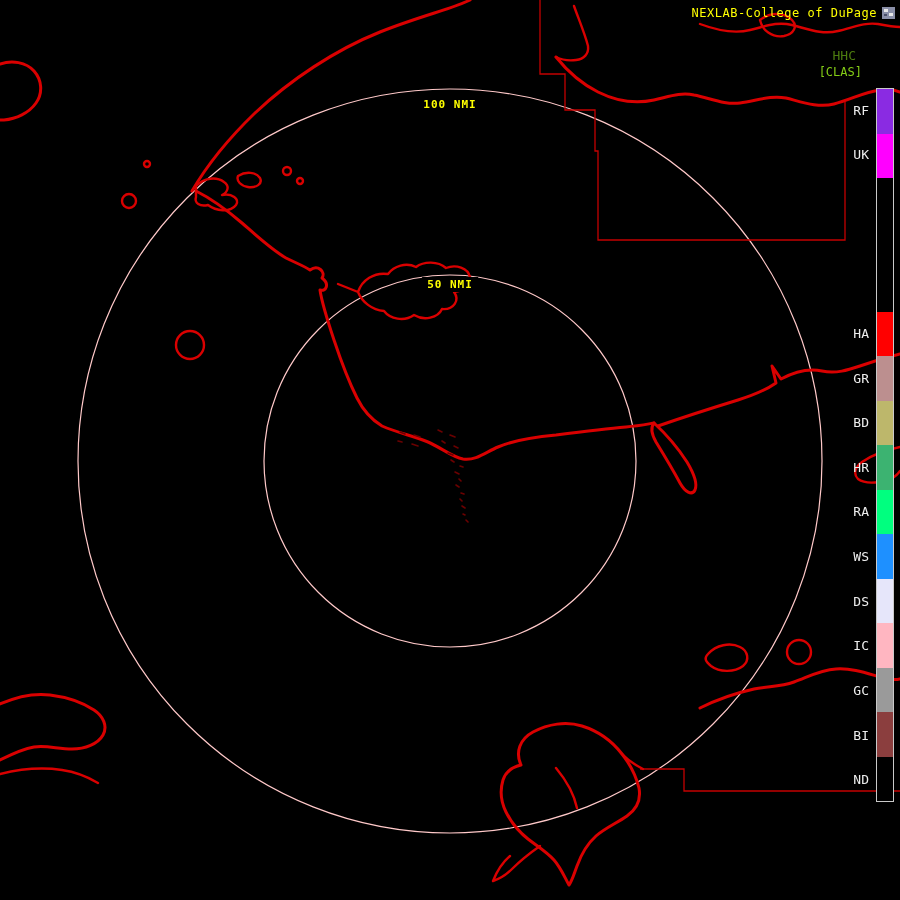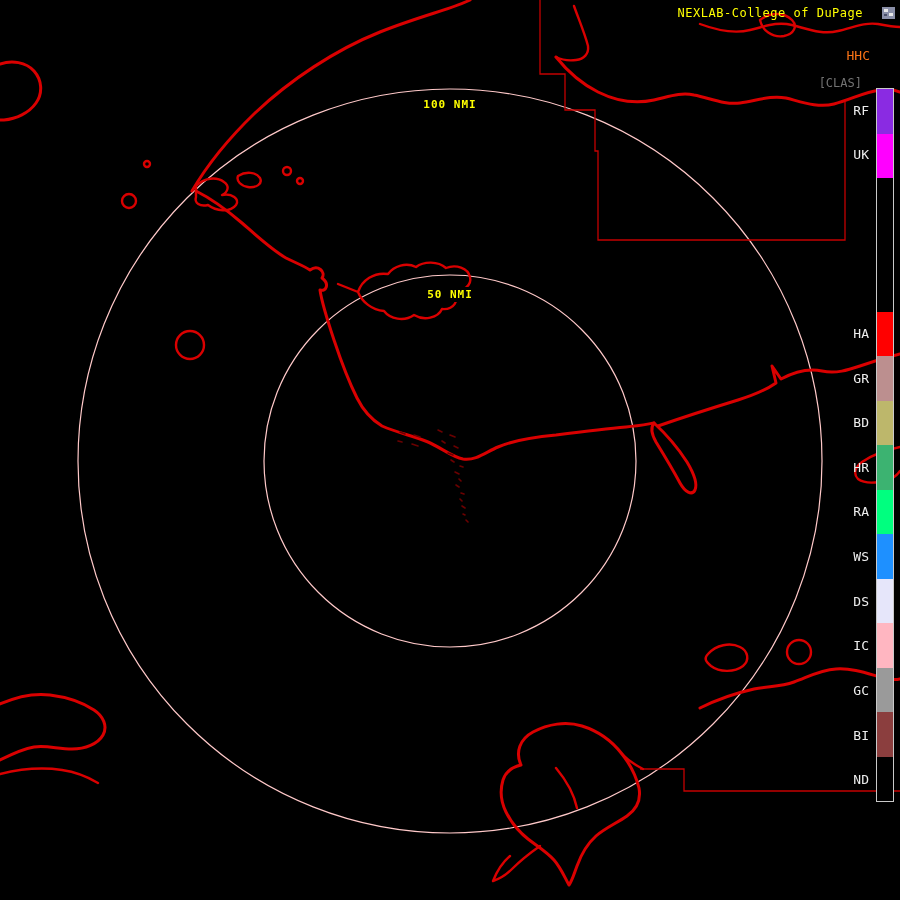--- a/index.html
+++ b/index.html
@@ -8,28 +8,28 @@
   svg.map{position:absolute;left:0;top:0;width:900px;height:900px;}
   .coast{fill:none;stroke:#d90000;stroke-width:2.4;stroke-linecap:round;stroke-linejoin:round;}
   .coast-thick{stroke-width:3;}
   .border{fill:none;stroke:#c40000;stroke-width:1.3;stroke-linejoin:miter;}
   .ring{fill:none;stroke:#ffc9c9;stroke-width:1.2;}
   .speckle{fill:none;stroke:#6b0000;stroke-width:1.6;stroke-linecap:round;}
 
   .ring-label{position:absolute;transform:translateX(-50%);background:#000;color:#ffff00;
               font:bold 11px "DejaVu Sans Mono",monospace;letter-spacing:1px;padding:1px 5px;margin-top:29px;}
   .ring-label.outer{left:450px;top:68px;}
-  .ring-label.inner{left:450px;top:258px;}
+  .ring-label.inner{left:450px;top:248px;}
 
-  .brand-row{position:absolute;top:6px;right:5px;display:flex;align-items:flex-start;gap:19px;}
+  .brand-row{position:absolute;top:6px;right:5px;display:flex;align-items:flex-start;gap:5px;}
   .brand{color:#ffff00;font:12px "DejaVu Sans Mono",monospace;letter-spacing:.5px;}
   .logo{display:inline-block;}
 
-  .legend-title{position:absolute;top:48px;right:30px;color:#f97316;font:13px "DejaVu Sans Mono",monospace;}
-  .legend-sub{position:absolute;top:76px;right:38px;color:#737373;font:12px "DejaVu Sans Mono",monospace;}
+  .legend-title{position:absolute;top:48px;right:44px;color:#4d7c0f;font:13px "DejaVu Sans Mono",monospace;}
+  .legend-sub{position:absolute;top:65px;right:38px;color:#84cc16;font:12px "DejaVu Sans Mono",monospace;}
 
   .colorbar{position:absolute;top:88px;left:876px;width:16px;height:712px;
             display:flex;flex-direction:column;border:1px solid #c9c9c9;background:#000;}
   .colorbar .seg{flex:1 0 auto;}
   .colorbar-labels{position:absolute;top:88px;right:31px;width:60px;height:714px;
                    display:flex;flex-direction:column;}
   .colorbar-labels .cell{flex:1;display:flex;align-items:center;justify-content:flex-end;
                          color:#ededed;font-size:13px;}
 
   .footer{position:absolute;left:0;right:0;top:880px;text-align:center;}

